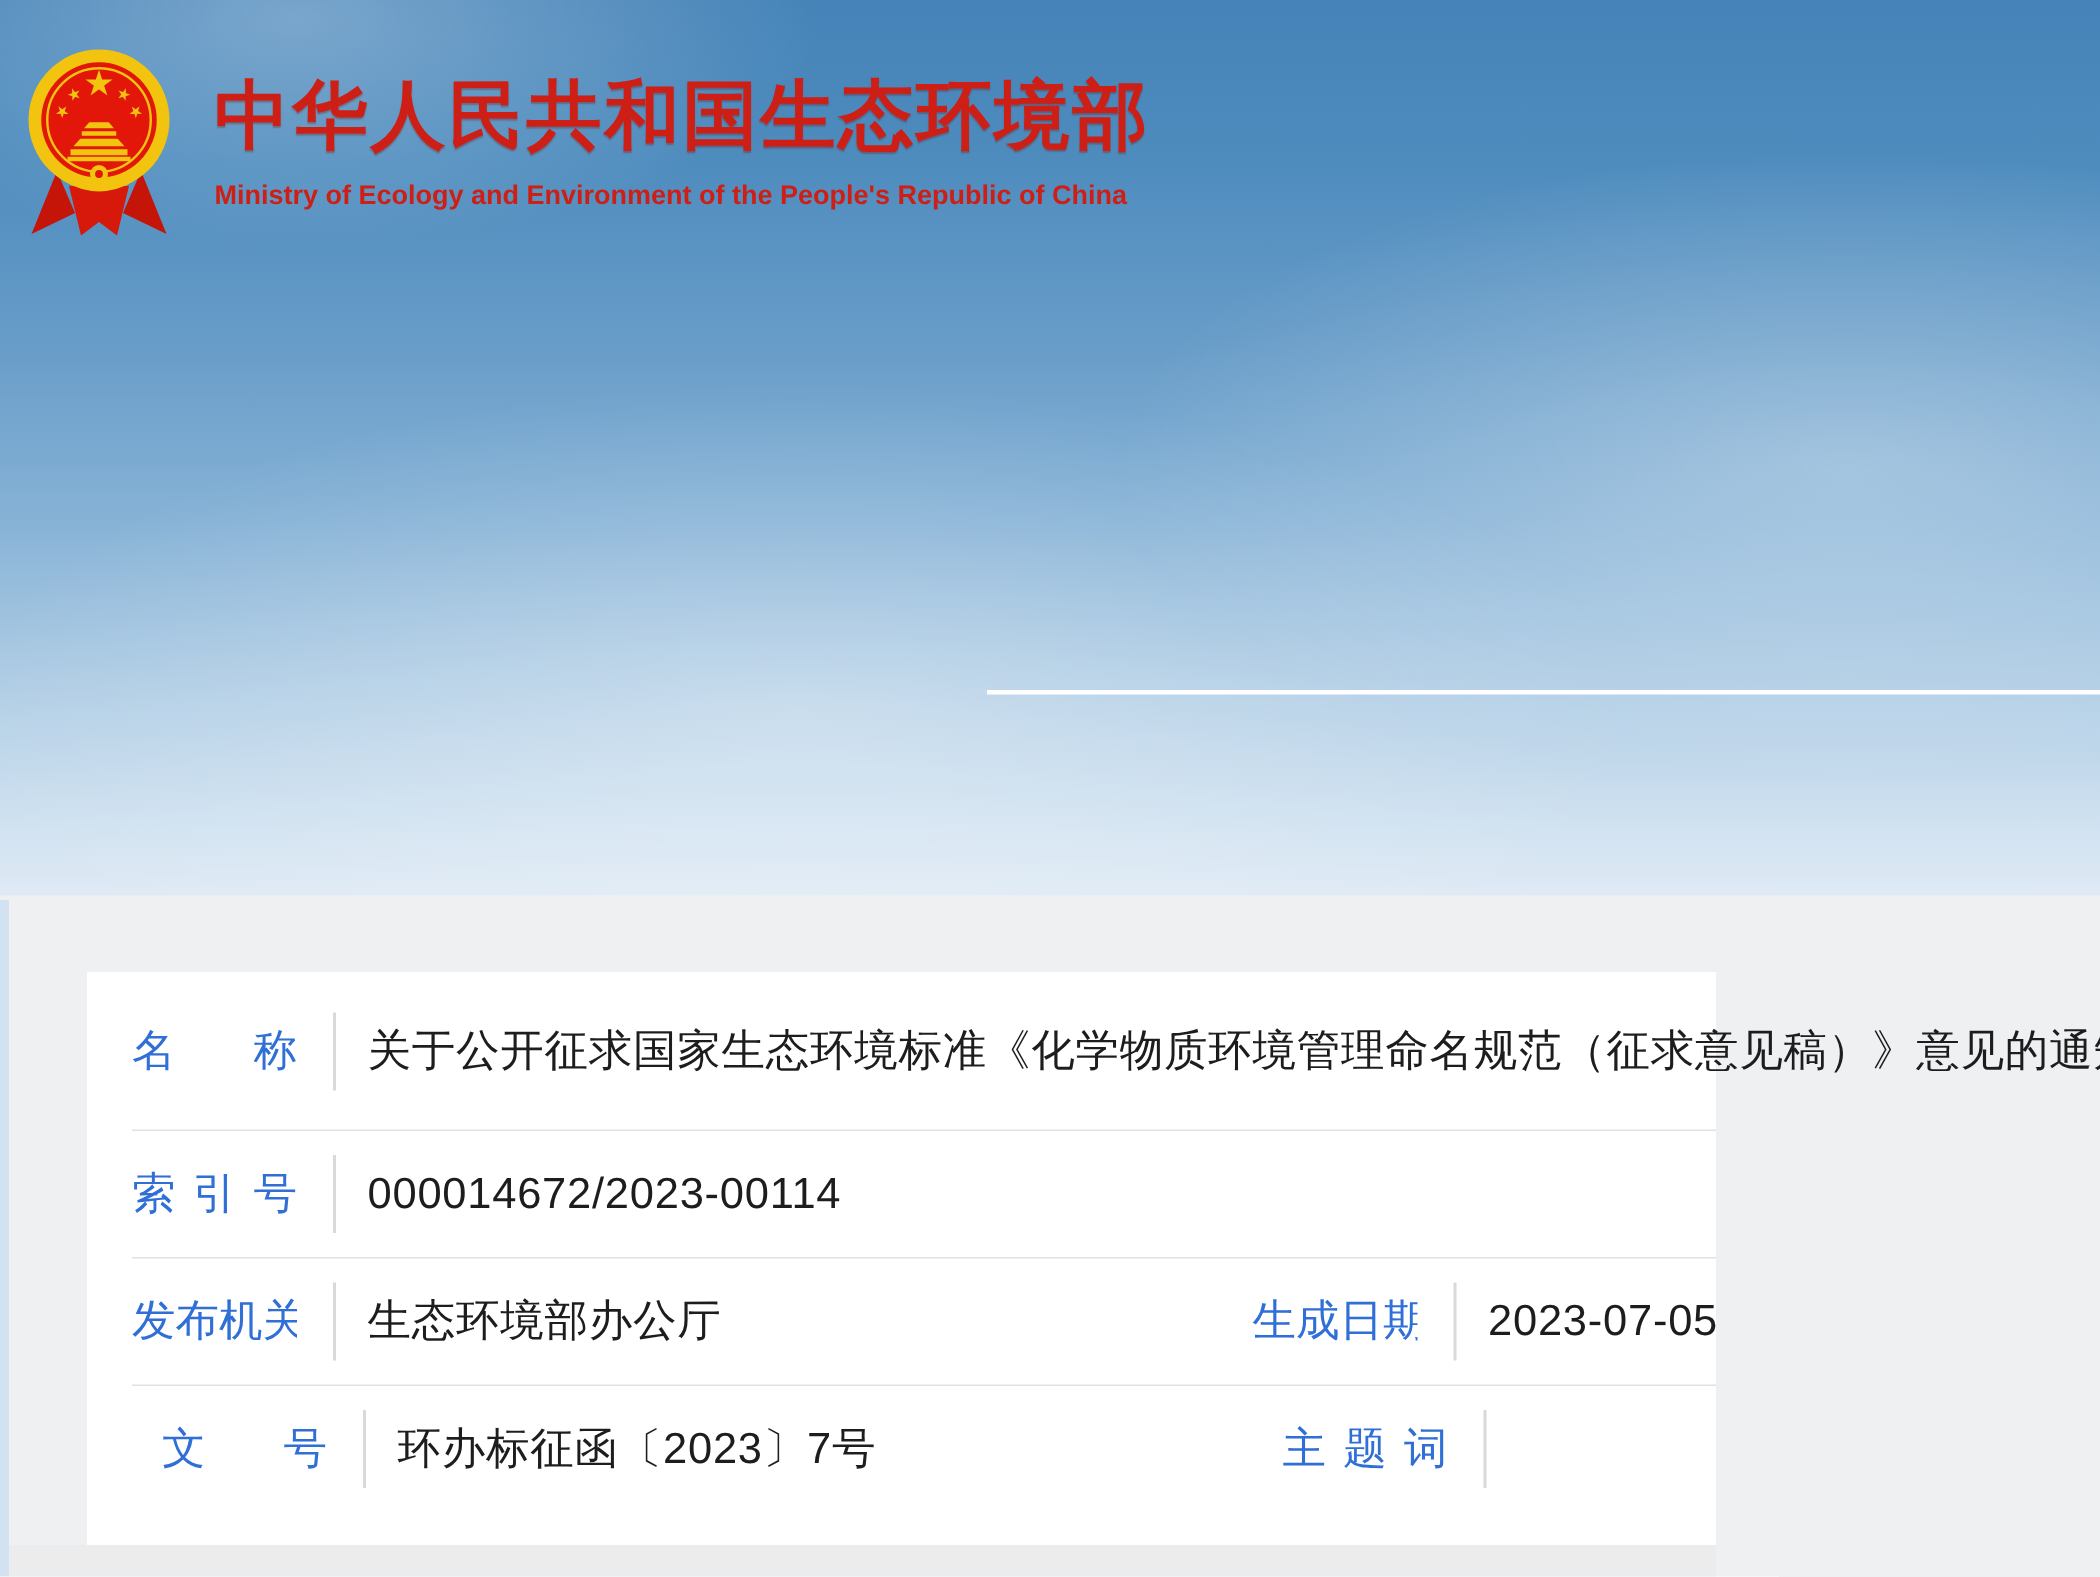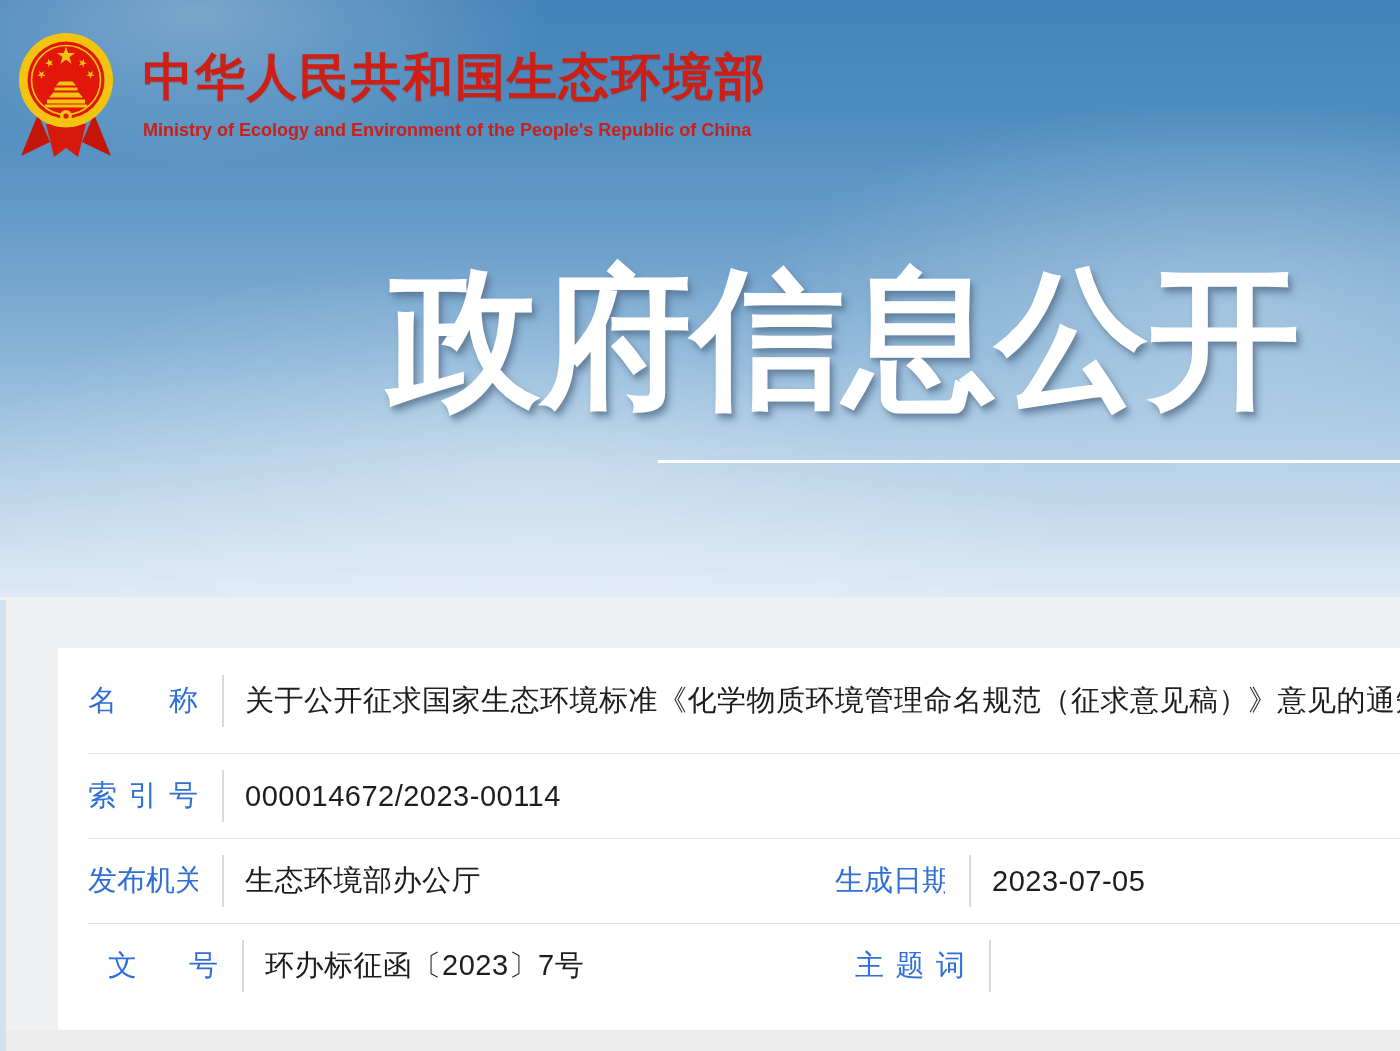--- a/index.html
+++ b/index.html
@@ -34,21 +34,21 @@
     font-size:152px; line-height:1; font-weight:900; letter-spacing:0;
     color:#ffffff; white-space:nowrap;
     text-shadow:4px 6px 7px rgba(84,112,140,.62), 2px 3px 3px rgba(90,120,150,.35);
   }
   .hero-rule {
     position:absolute; left:658px; right:0; top:460px; height:3px;
     background:#ffffff;
   }
 
   
-  .page { position:absolute; left:0; top:597px; width:1400px; height:454px; background:#eef0f2; }
+  .page { position:absolute; left:0; top:597px; width:1144px; height:454px; background:#eef0f2; }
   .left-strip { position:absolute; left:0; top:3px; bottom:0; width:6px; background:#d2e2f1; }
   .bottom-strip { position:absolute; left:6px; right:0; bottom:0; height:21px; background:#ececec; }
 
   .info-card {
     position:absolute; left:58px; top:51px; right:0; height:382px;
     background:#ffffff;
   }
 
   .row { display:flex; align-items:center; }
   .row-1 { height:105px; }
@@ -113,21 +113,20 @@
         <path d="M27 89 Q50 103 73 89" stroke="#f2c40f" stroke-width="3.2" fill="none"></path>
         <circle cx="50" cy="86" r="6" fill="#f2c40f"></circle>
         <circle cx="50" cy="86" r="2.6" fill="#e2170a"></circle>
       </svg>
       <div class="gov-titles">
         <div class="gov-title-cn">中华人民共和国生态环境部</div>
         <div class="gov-title-en">Ministry of Ecology and Environment of the People's Republic of China</div>
       </div>
     </div>
 
-    <div class="hero-title">政府信息公开</div>
     <div class="hero-rule"></div>
   </div>
 
   <div class="page">
     <div class="left-strip"></div>
 
     <div class="info-card">
 
       <div class="row row-1">
         <div class="cell cell-wide">

